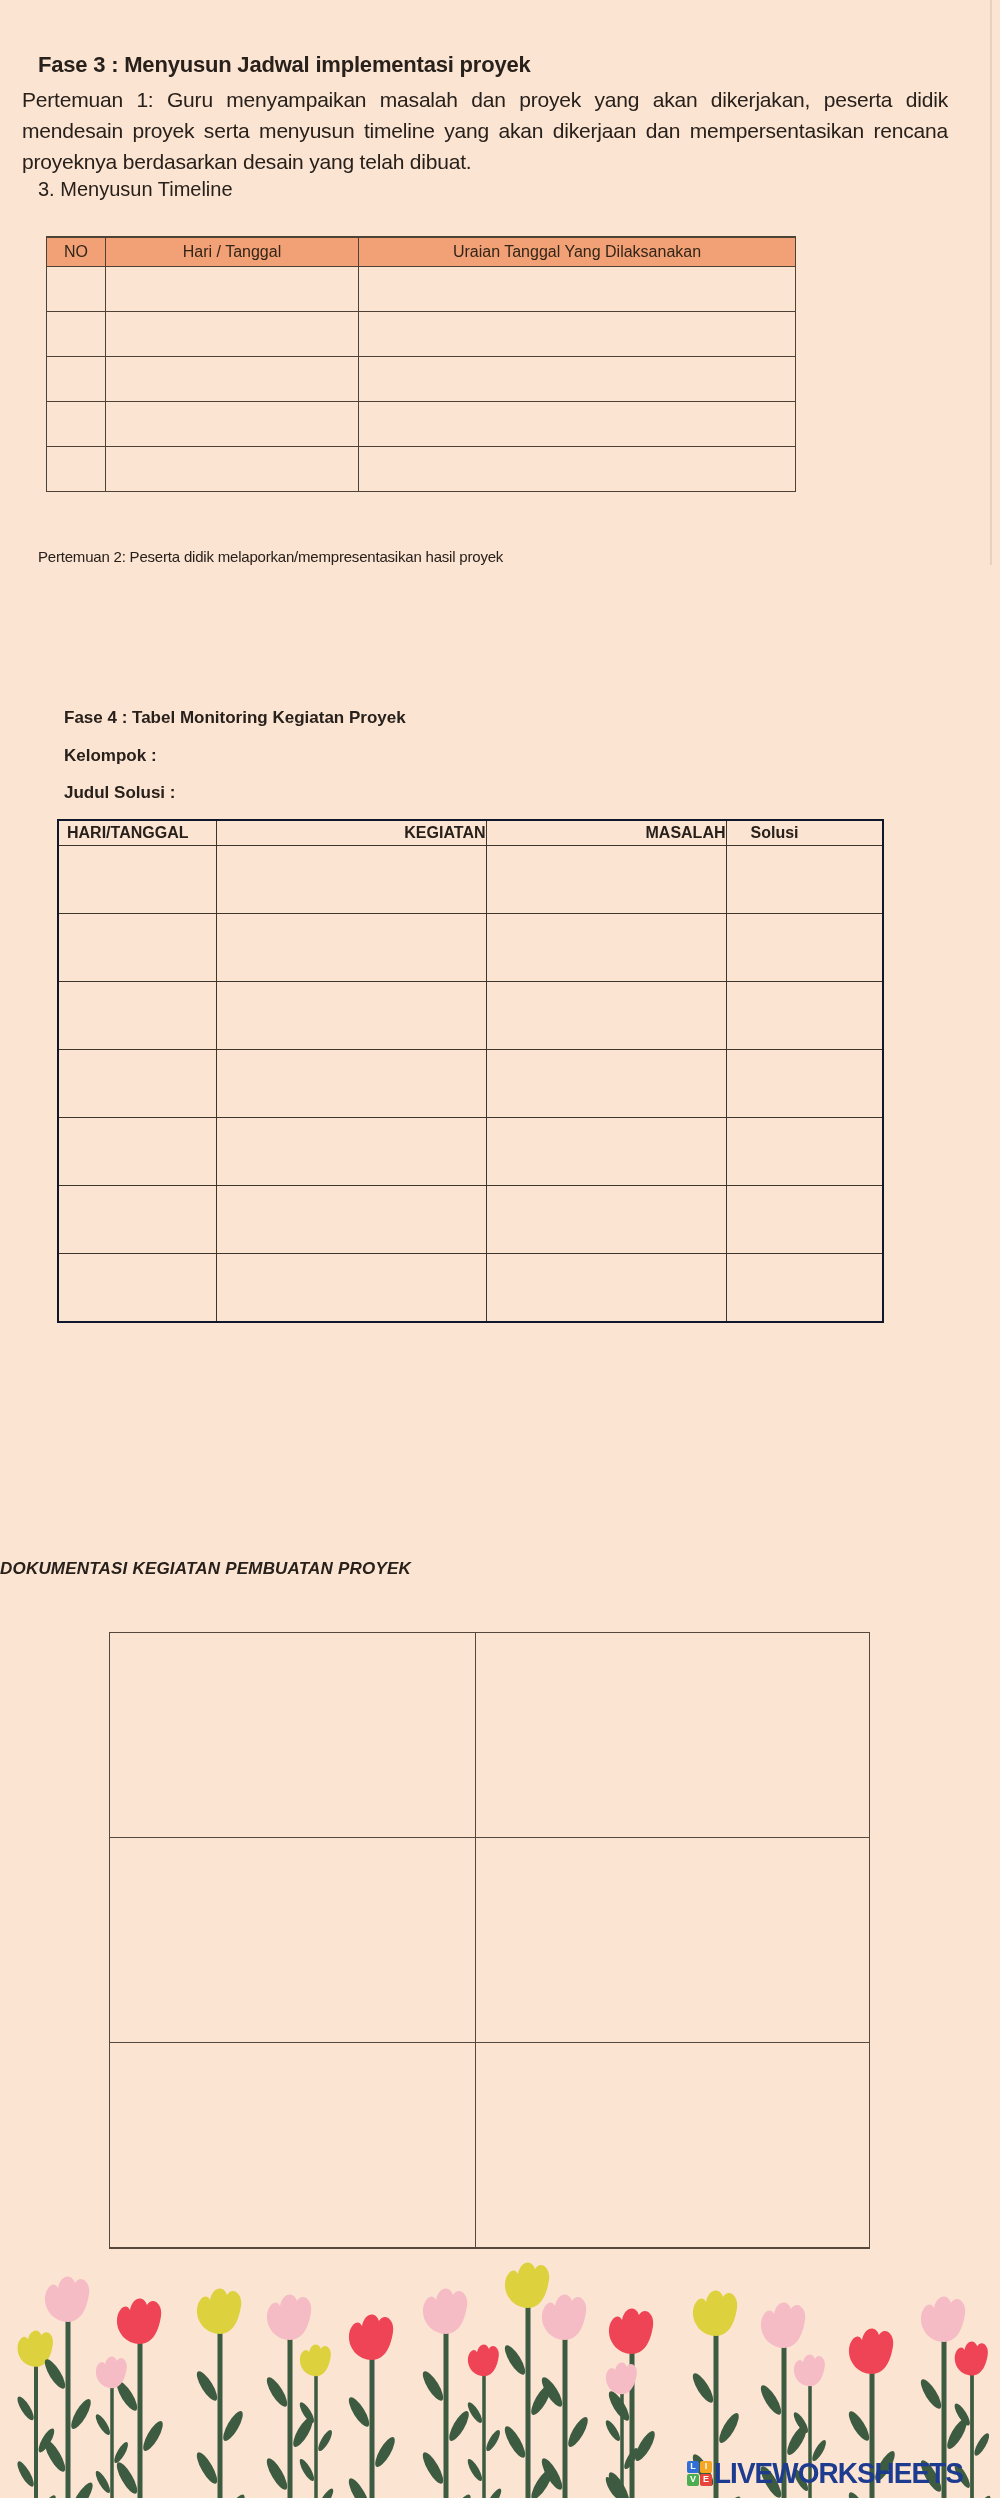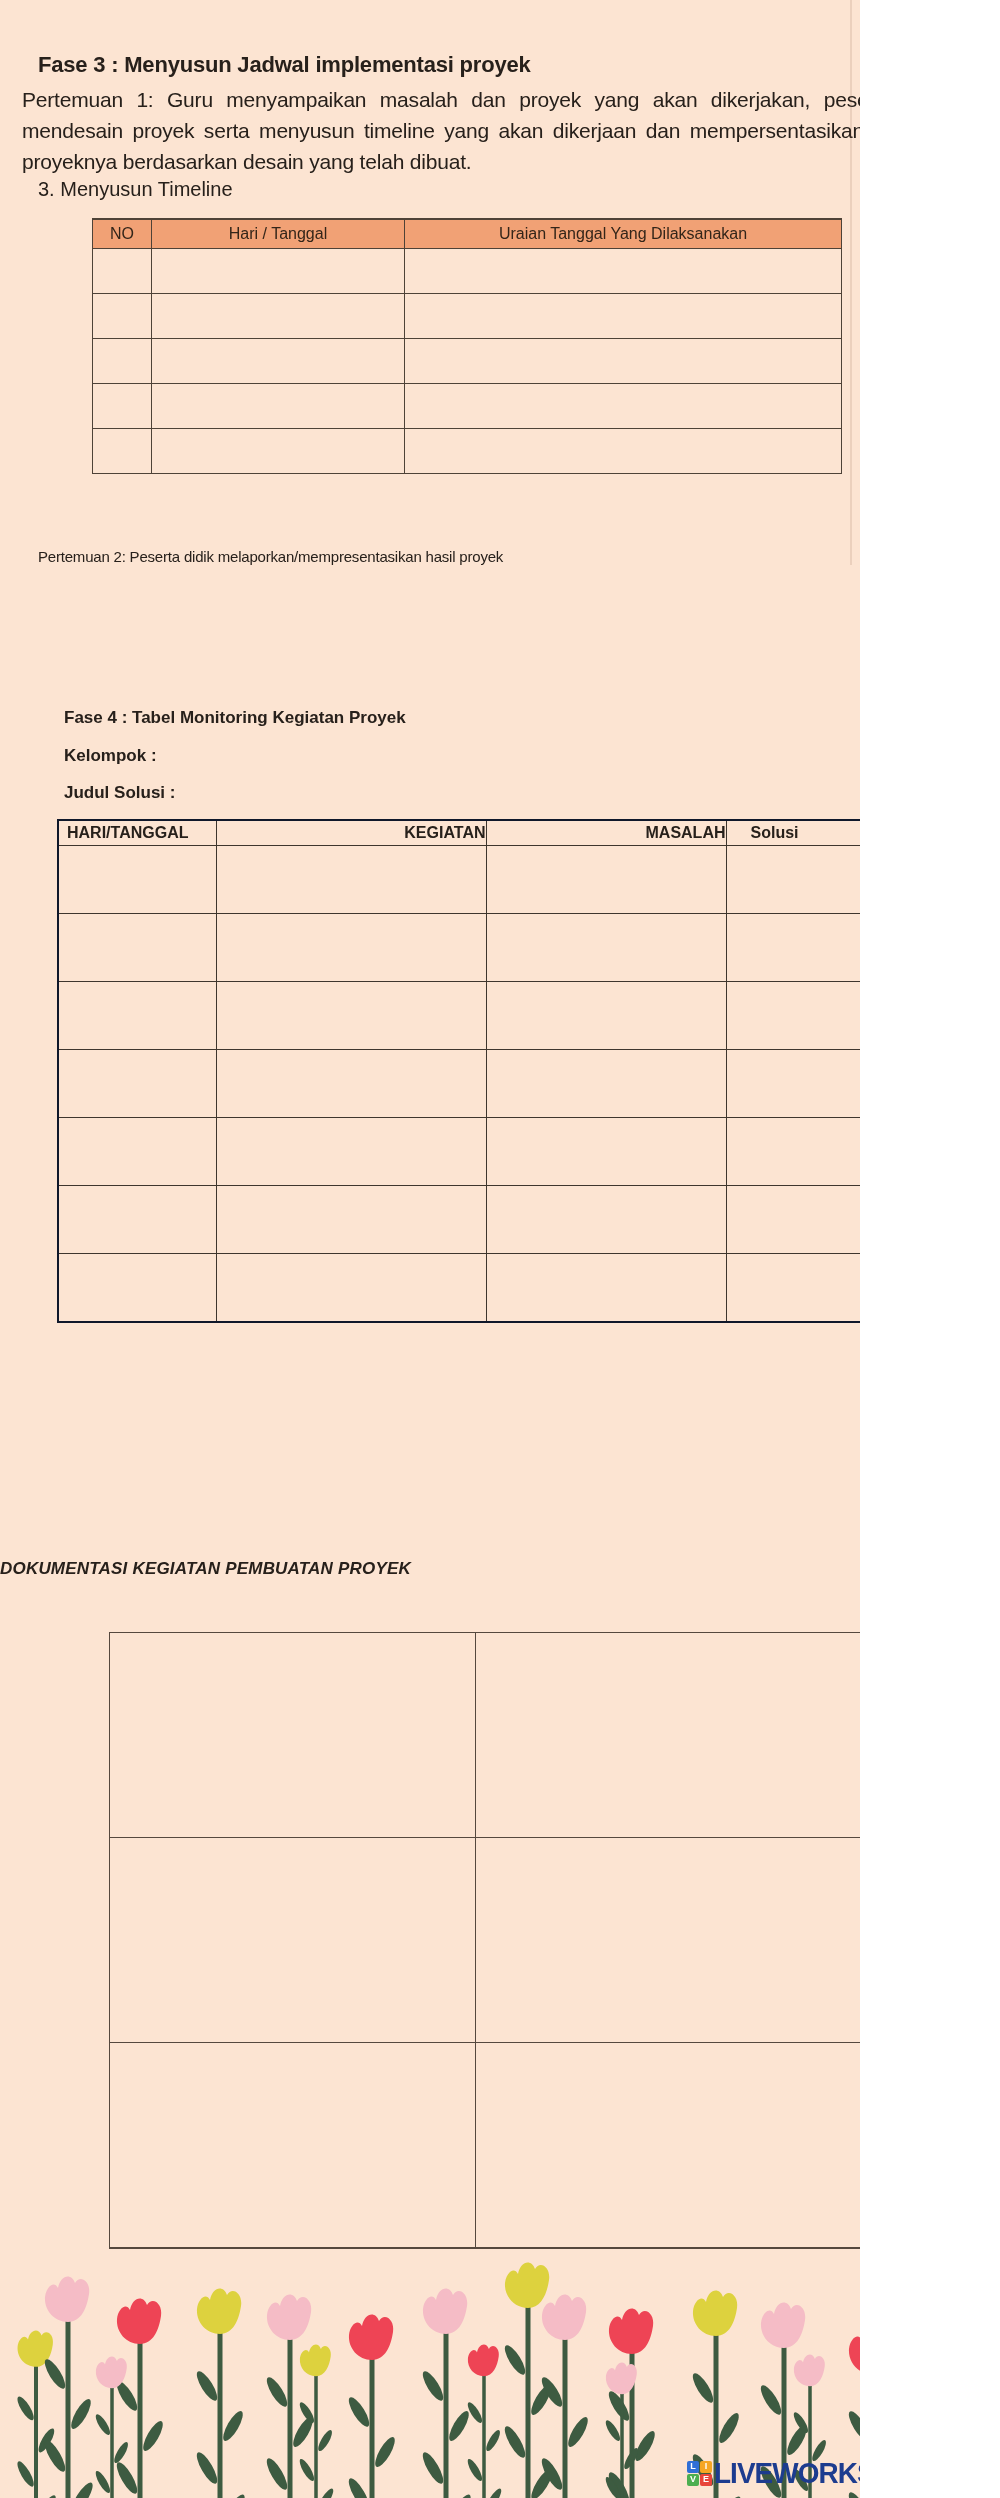--- a/index.html
+++ b/index.html
@@ -1,36 +1,36 @@
 <!DOCTYPE html>
 <html style="--page-bg: #fce4d2; --table-header-bg: #f1a175; --table-border: #4e4237; --text: #27201b; --logo-text: #1d3c8f; --flower-pink: #f5bcc6; --flower-red: #ee4455; --flower-yellow: #ddd23e; --stem-green: #3d5b41;"><head>
 <meta charset="utf-8">
 <style>
   html,body { margin:0; padding:0; }
   body { font-family:"Liberation Sans", sans-serif; }
 
   .page {
-    position:relative; width:860px; height:2498px;
+    position:relative; width:1000px; height:2498px;
     background: var(--page-bg, #fce4d2);
     color: var(--text, #27201b);
     overflow:hidden;
   }
   .abs { position:absolute; }
 
   .fase3-title   { left:38px; top:52px;  font-size:22px; font-weight:700; letter-spacing:-0.2px; }
   .pertemuan1    { left:22px; top:84px;  width:926px; font-size:21px; line-height:31px;
                    text-align:justify; text-align-last:left; letter-spacing:-0.2px; }
   .menyusun      { left:38px; top:178px; font-size:20px;text-align:right; }
 
   table { border-collapse:collapse; table-layout:fixed; }
   td, th { padding:0; }
 
   
-  .timeline-table { left:46px; top:218px; width:749px;
-                    border:1px solid var(--table-border,#4a3d33); border-top-width:2px;margin-left:46px; }
+  .timeline-table { left:46px; top:236px; width:749px;
+                    border:1px solid var(--table-border,#4a3d33); border-top-width:2px; }
   .timeline-table th, .timeline-table td { border:1px solid var(--table-border,#4a3d33); }
   .timeline-table th { height:28px; background:var(--table-header-bg,#f1a175);
                        font-size:16px; font-weight:400; text-align:center; color:#332519; }
   .timeline-table td { height:44px; }
 
   .pertemuan2    { left:38px; top:548px; font-size:15px; letter-spacing:-0.2px; }
 
   .fase4-title   { left:64px; top:708px; font-size:17px; font-weight:700; }
   .kelompok      { left:64px; top:746px; font-size:17px; font-weight:700; }
   .judul         { left:64px; top:783px; font-size:17px; font-weight:700; }

